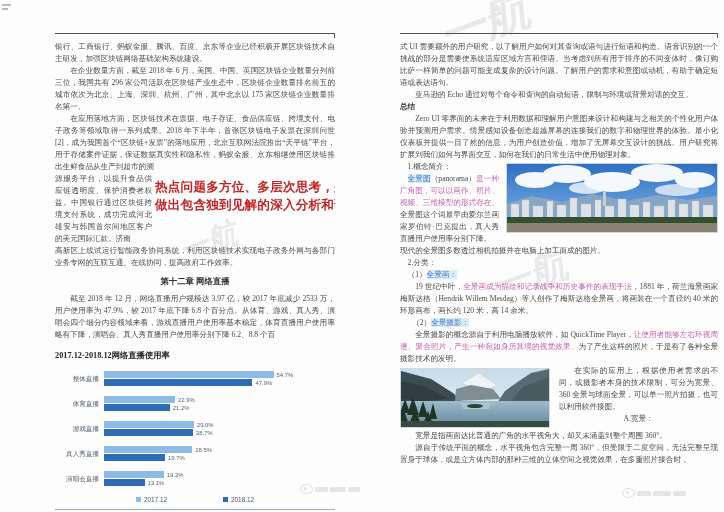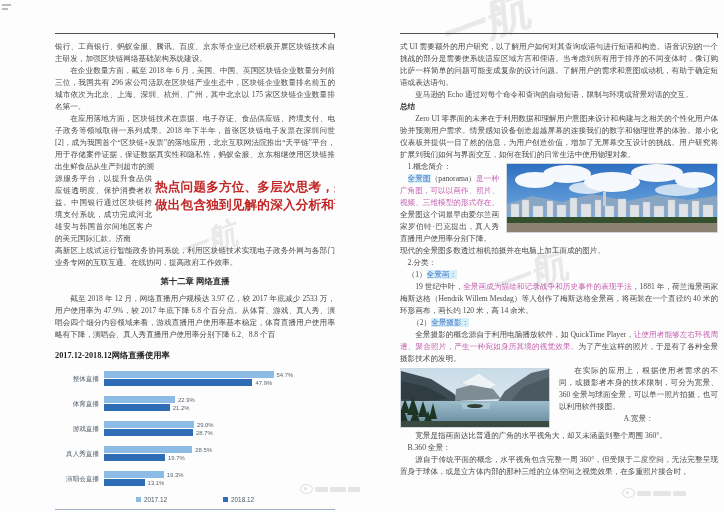--- a/index.html
+++ b/index.html
@@ -277,21 +277,20 @@
         <path d="M2,38 L8,56 L-4,56 Z"></path>
           <path d="M14,40 L21,58 L7,58 Z"></path>
         <path d="M27,42 L33,58 L21,58 Z"></path>
       </g>
       <rect y="52" width="148" height="6" fill="#3a4a40"></rect>
     </svg>
     <p class="t ind">在实际的应用上，根据使用者需求的不同，或摄影者本身的技术限制，可分为宽景、360 全景与球面全景，可以单一照片拍摄，也可以利用软件接图。</p>
     <p class="t" style="text-align:center;">A.宽景：</p>
   </div>
   <p class="t ind">宽景是指画面达比普通的广角的水平视角大，却又未涵盖到整个周围 360°。</p>
-  <p class="t" style="text-indent:1em;">B.360 全景：</p>
   <p class="t ind">源自于传统平面的概念，水平视角包含完整一周 360°，但受限于二度空间，无法完整呈现置身于球体，或是立方体内部的那种三维的立体空间之视觉效果，在多重照片接合时，</p>
 
 </div>
 
 <div class="wm" id="wm1" style="left:438px;top:-8px;font-size:46px;">一航</div>
 <div class="wm" id="wm2" style="left:492px;top:250px;font-size:38px;">一航</div>
 <div class="wm" id="wm3" style="left:178px;top:222px;font-size:30px;">一航</div>
 
 <div class="stamp" style="left:300px;top:484px;">
   <div class="eye"></div>

